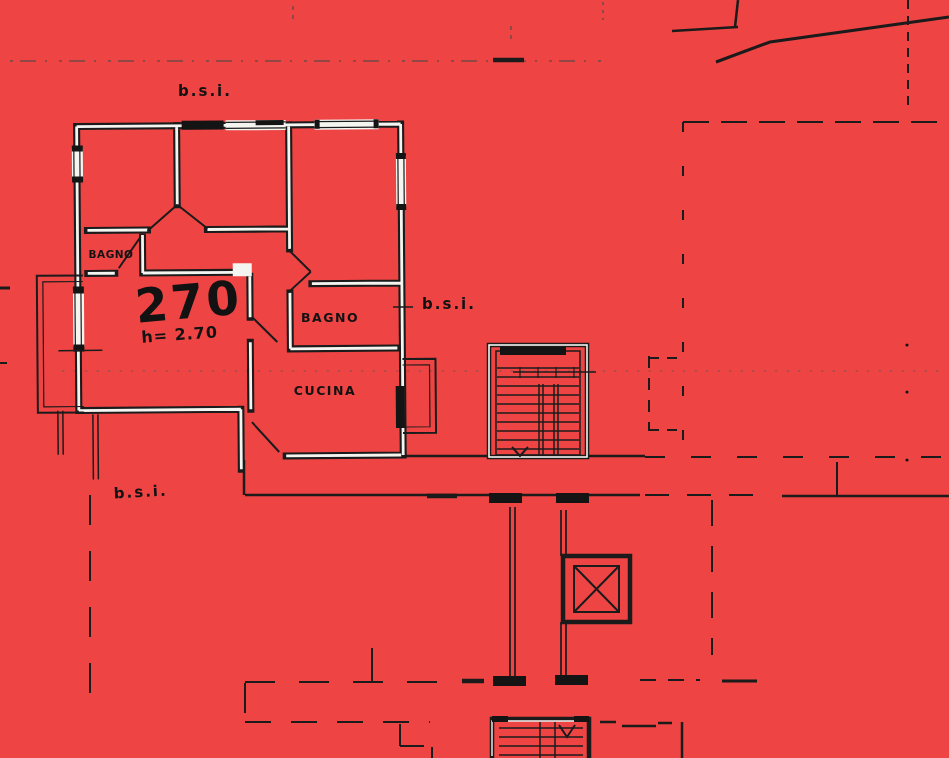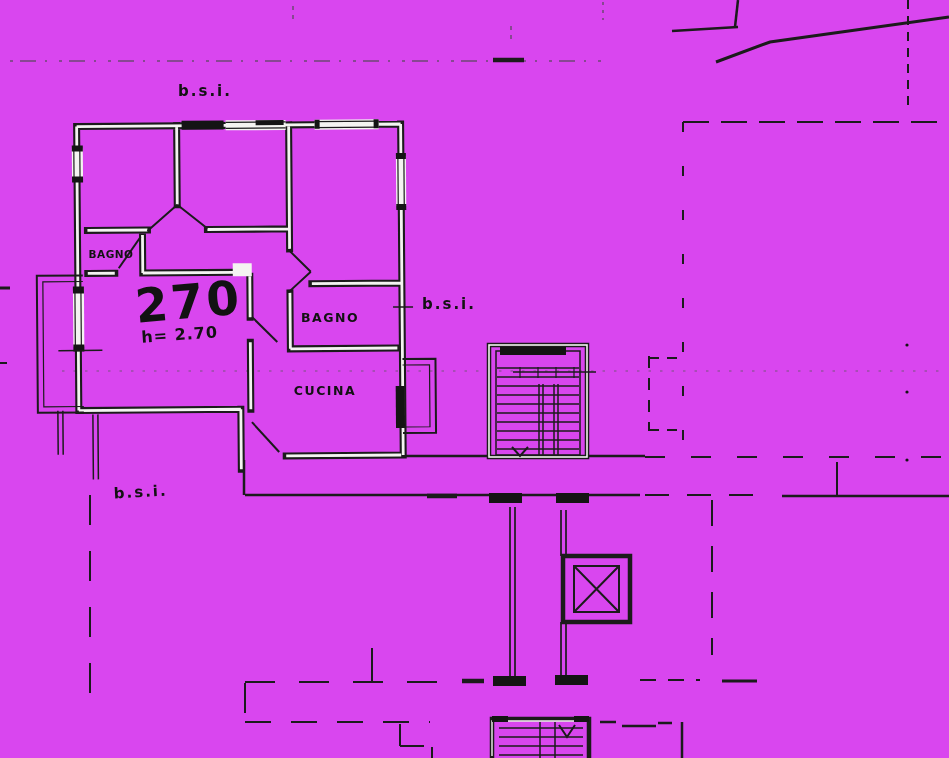--- a/index.html
+++ b/index.html
@@ -1,16 +1,16 @@
 <!DOCTYPE html>
 <html><head>
 <meta charset="utf-8">
 <style>
   html,body{margin:0;padding:0;background:#e9e9e6;}
-  #page{position:relative;width:949px;height:758px;background:#d946ef;overflow:hidden;
+  #page{position:relative;width:949px;height:758px;background:#ef4444;overflow:hidden;
         font-family:"DejaVu Sans", sans-serif;}
   svg{position:absolute;left:0;top:0;}
   
   .wall   {stroke:#1b1b1b;stroke-width:7;fill:none;stroke-linecap:square;}
   .wallgap{stroke:#f4f4f1;stroke-width:2.8;fill:none;stroke-linecap:butt;}
   .t45{stroke:#1b1b1b;stroke-width:4.5;fill:none;}
   .t3 {stroke:#1b1b1b;stroke-width:3;fill:none;}
   .t25{stroke:#1b1b1b;stroke-width:2.5;fill:none;}
   .t2 {stroke:#1b1b1b;stroke-width:2;fill:none;}
   .t17{stroke:#1b1b1b;stroke-width:1.7;fill:none;}

